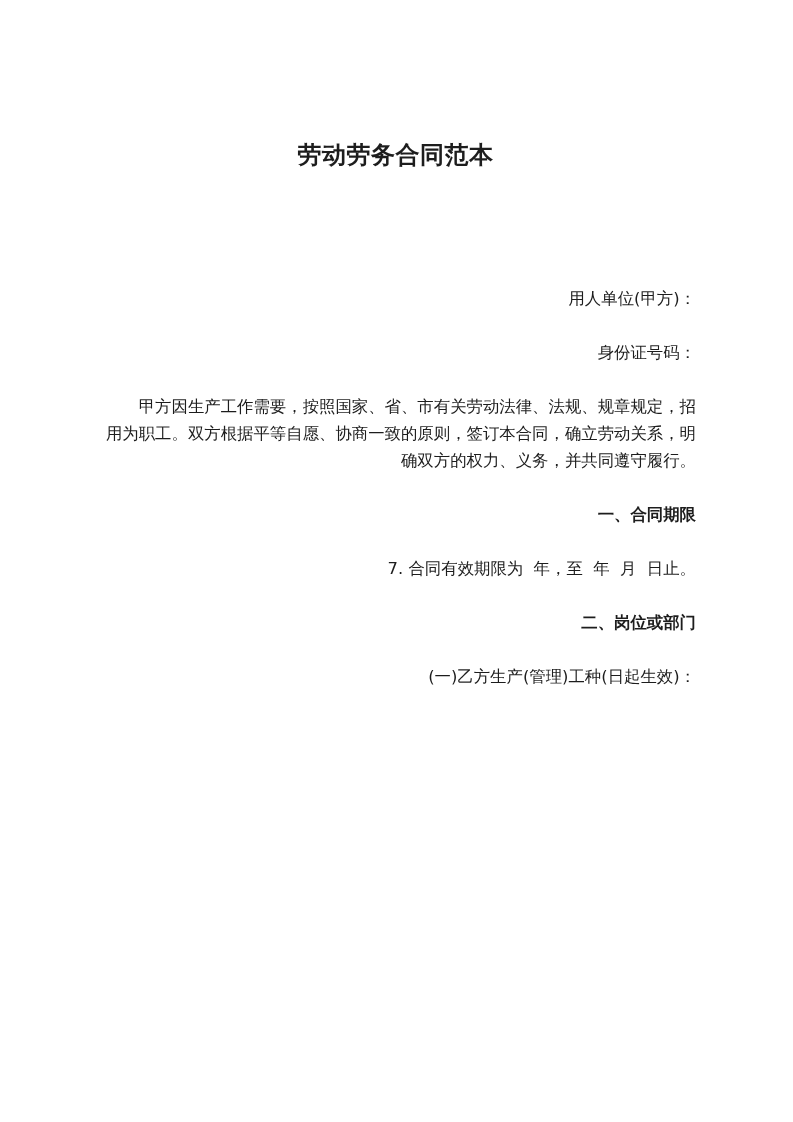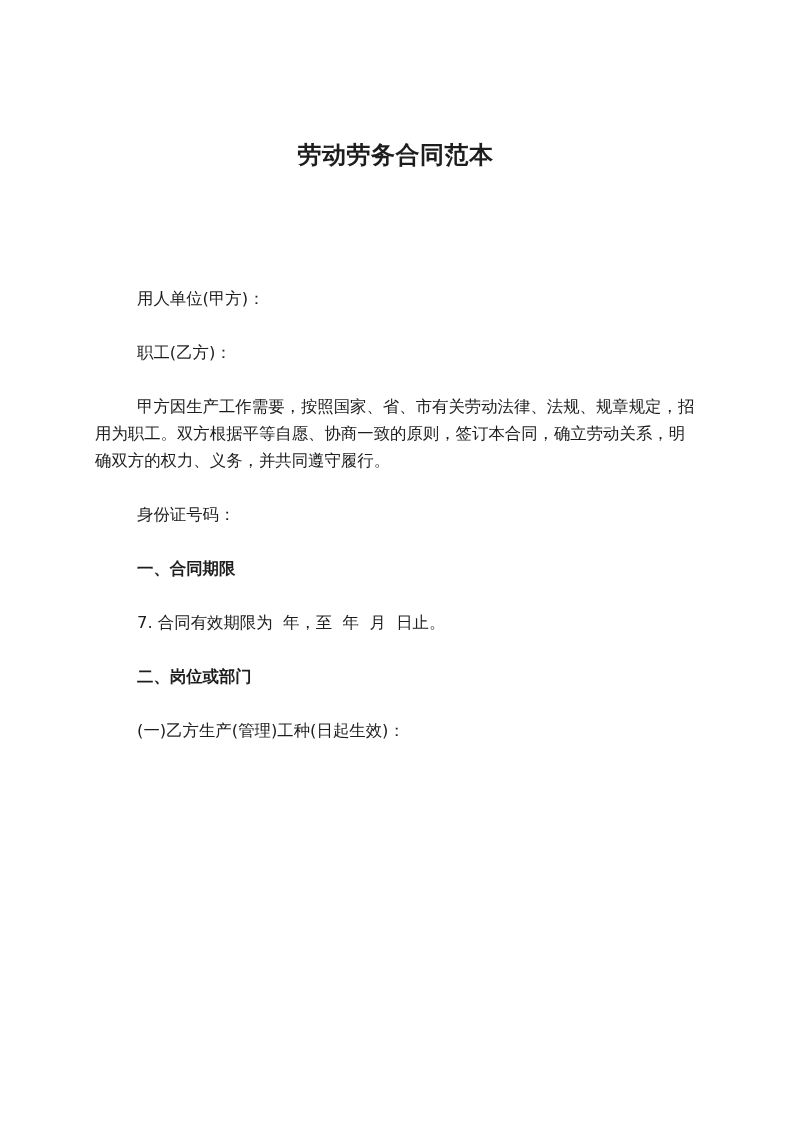--- a/index.html
+++ b/index.html
@@ -26,21 +26,21 @@
     text-align: center;
     margin: 0 0 112px 0;
     letter-spacing: 0.5px;
   }
   .para {
     font-size: 16.4px;
     line-height: 27px;
     margin: 0 0 27px 0;
     text-indent: 42px;
     white-space: pre-wrap;
-    text-align: left;
+    text-align: right;
   }
   .para.heading {
     font-weight: bold;
   }
   .page-footer {
     position: absolute;
     top: 1050px;
     left: 0;
     width: 100%;
     text-align: center;
@@ -52,25 +52,24 @@
 </head>
 <body>
 
 <div class="page">
   <div class="content">
 
     <h1 class="doc-title">劳动劳务合同范本</h1>
 
     <p class="para">用人单位(甲方)：</p>
 
-    <p class="para">职工(乙方)：</p>
+
+    <p class="para">身份证号码：</p>
 
     <p class="para">甲方因生产工作需要，按照国家、省、市有关劳动法律、法规、规章规定，招用为职工。双方根据平等自愿、协商一致的原则，签订本合同，确立劳动关系，明确双方的权力、义务，并共同遵守履行。</p>
-
-    <p class="para">身份证号码：</p>
 
     <p class="para heading">一、合同期限</p>
 
 
     <p class="para">7. 合同有效期限为  年，至  年  月  日止。</p>
 
 
 
 
     <p class="para heading">二、岗位或部门</p>

